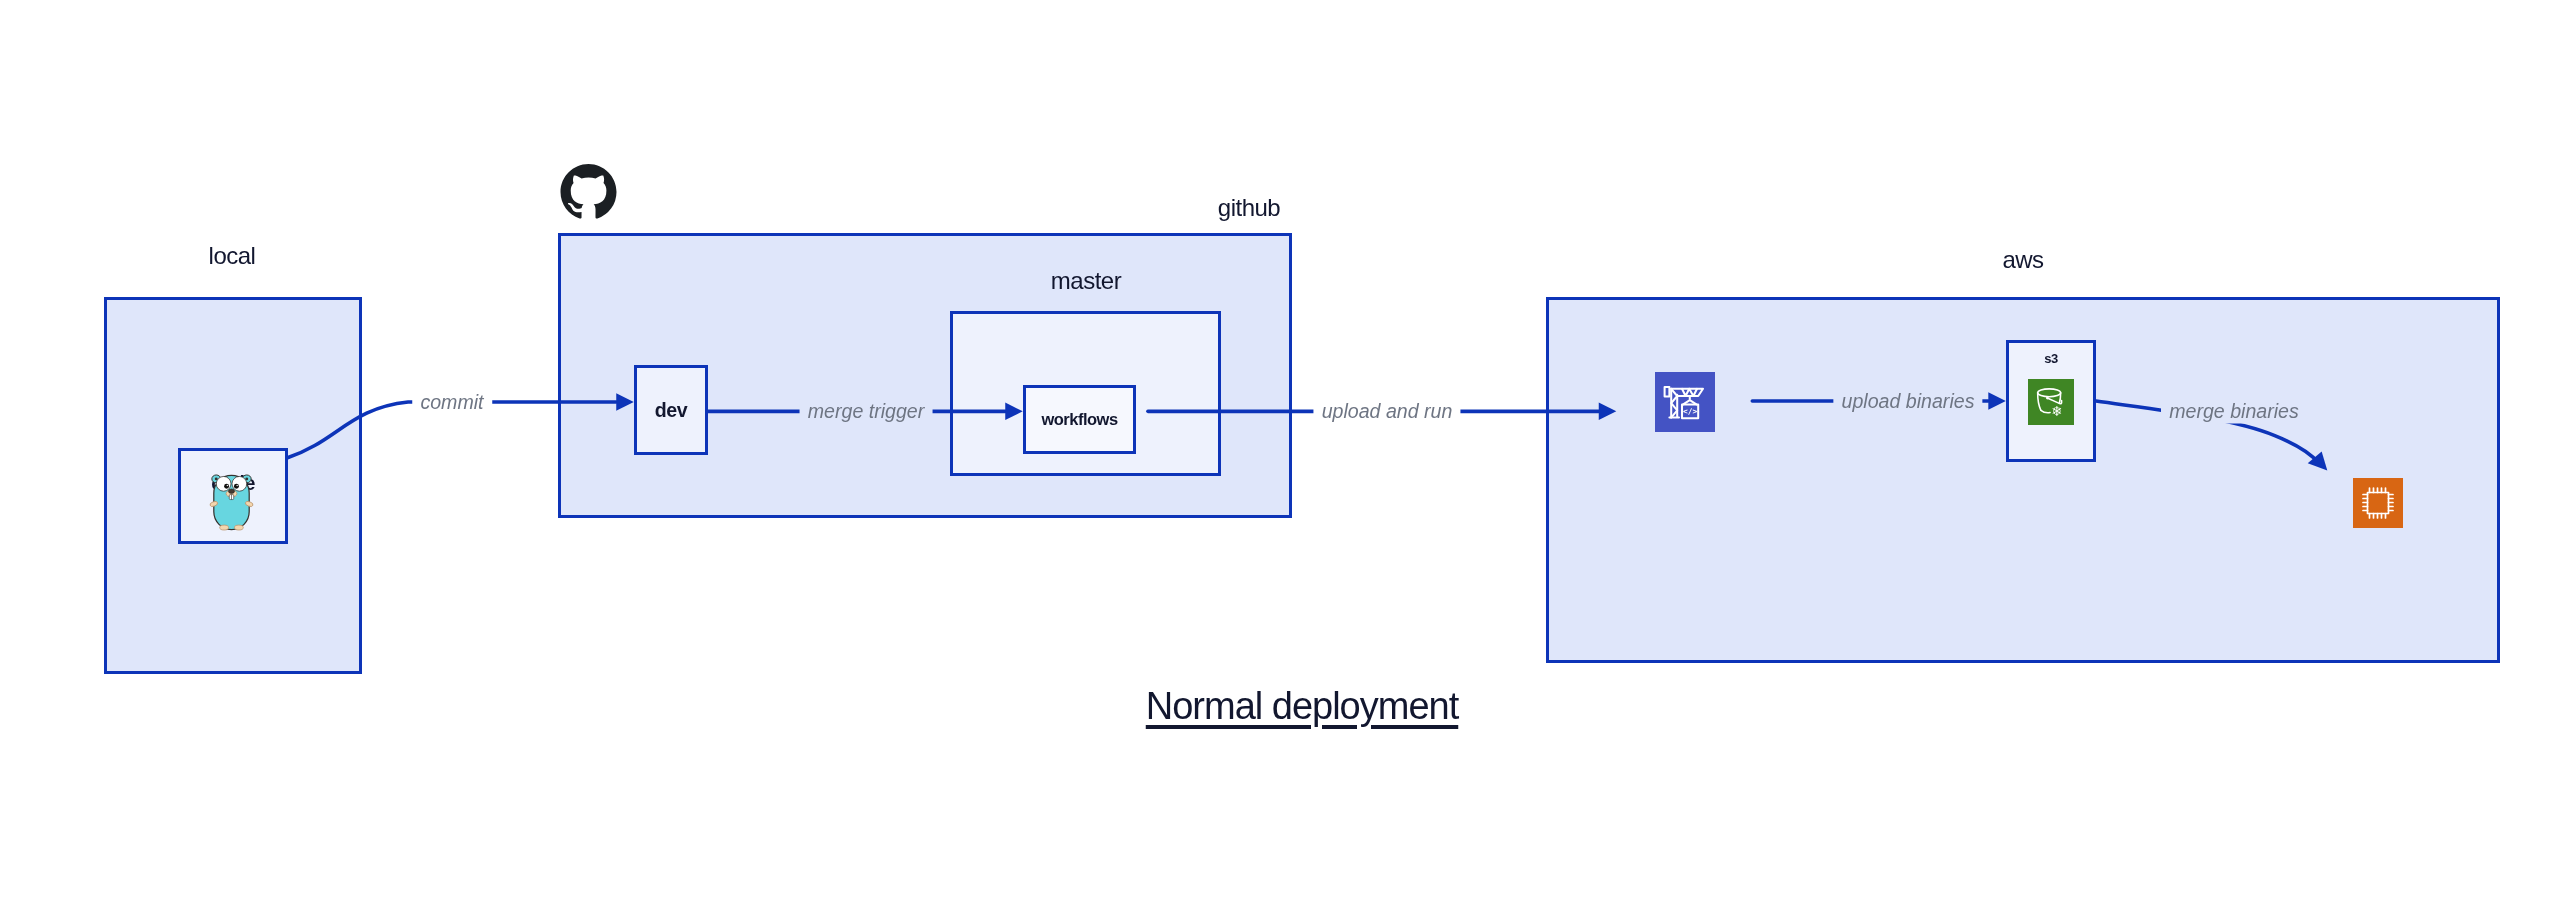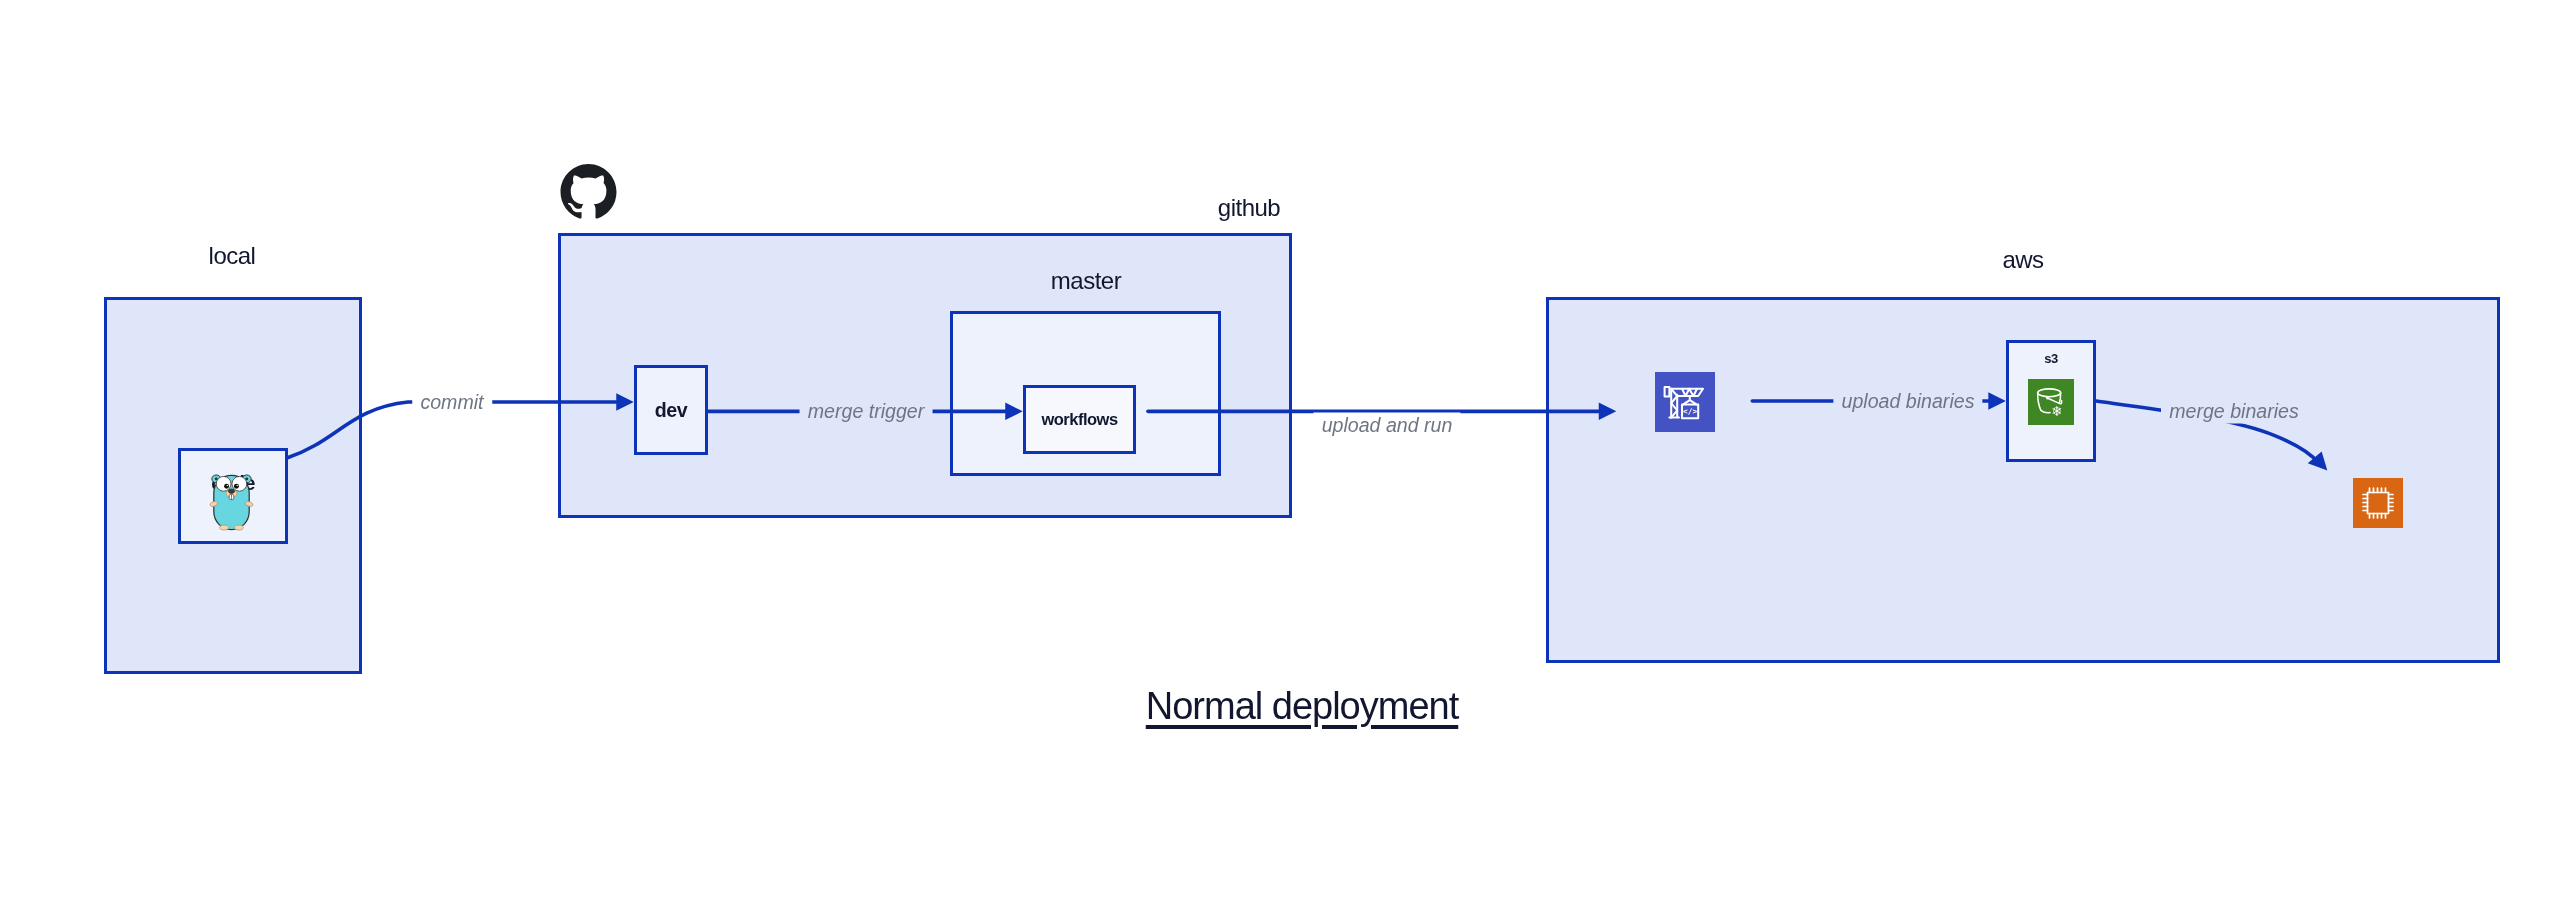--- a/index.html
+++ b/index.html
@@ -177,18 +177,18 @@
 
     <path class="edge-path" d="M 3401 778 L 3859 778"></path>
     <polygon class="arrowhead" points="3859,761 3859,795 3893,778"></polygon>
 
     <path class="edge-path" d="M 4068 778 C 4180 794, 4330 810, 4415 845 C 4457 862, 4484 878, 4501 899"></path>
     <polygon class="arrowhead" points="4479,899 4506,876 4517,913"></polygon>
   </svg>
 
   <div class="edge-label on-white" style="left:452px;top:402px;">commit</div>
   <div class="edge-label on-fill" style="left:866px;top:411px;">merge trigger</div>
-  <div class="edge-label on-white" style="left:1387px;top:411px;margin-top:14px;">upload and run</div>
+  <div class="edge-label on-white" style="left:1387px;top:411px;">upload and run</div>
   <div class="edge-label on-fill" style="left:1908px;top:401px;">upload binaries</div>
   <div class="edge-label on-fill" style="left:2234px;top:411px;">merge binaries</div>
 
 </div>
 
 
 </body></html>

